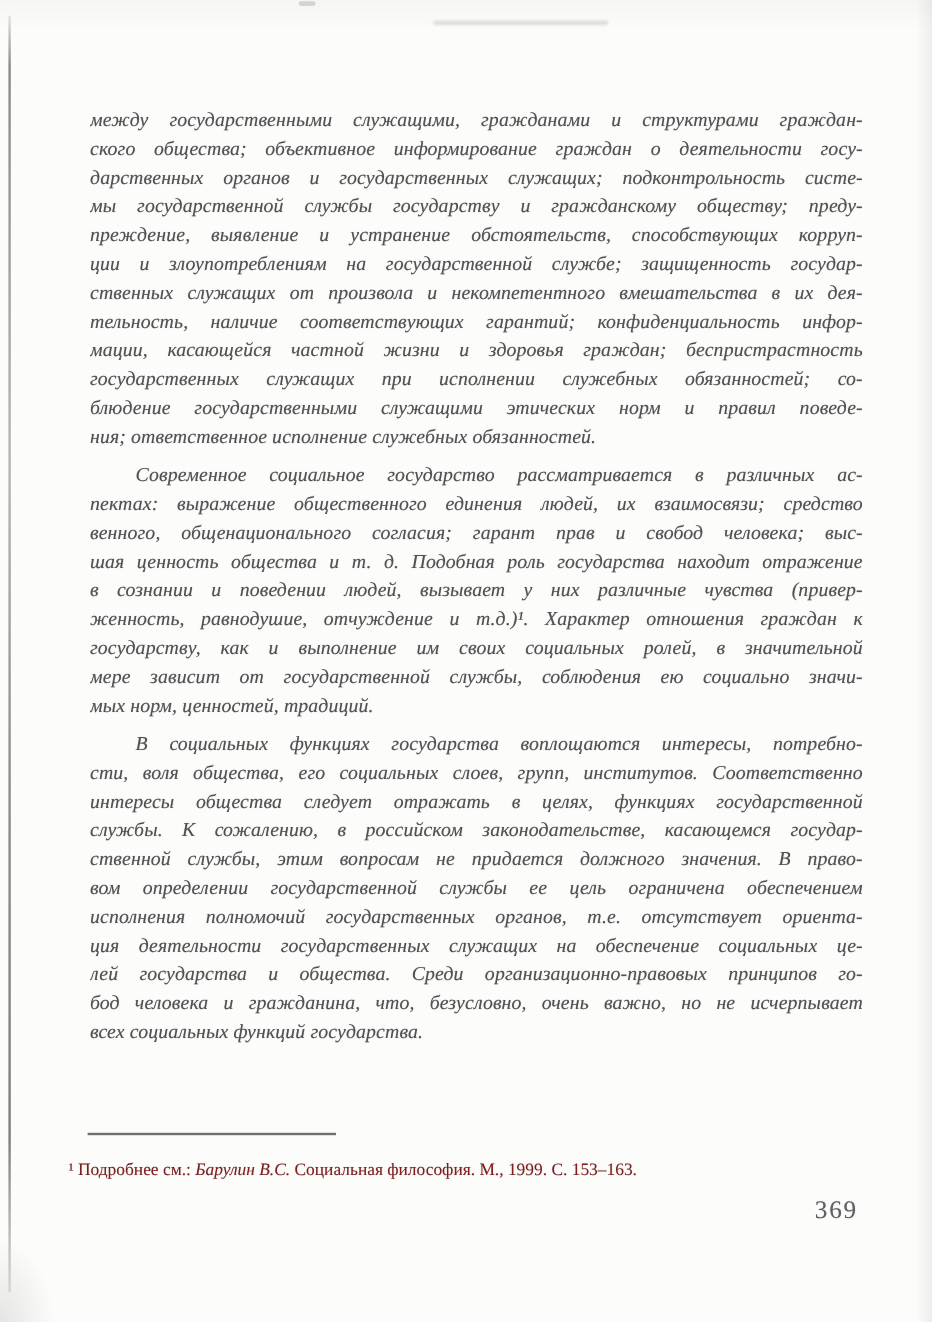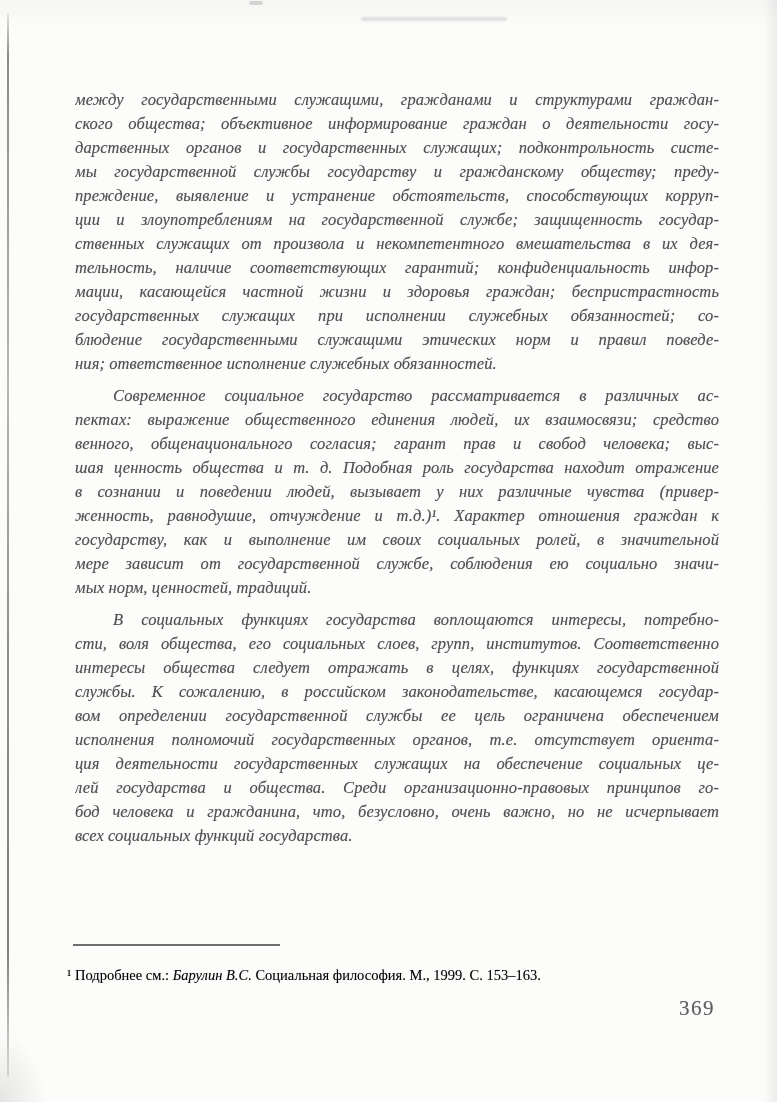--- a/index.html
+++ b/index.html
@@ -89,25 +89,25 @@
   
   .footnote-rule {
     position: absolute;
     left: 73px; top: 944px;
     width: 207px; height: 2px;
     background: #6f6f71;
     filter: blur(0.4px);
   }
   .footnote {
     position: absolute;
-    left: 67px; top: 965px;
+    left: 57px; top: 965px;
     width: 580px;
     font-size: 14.5px;
     line-height: 20px;
-    color: #000000;
+    color: #7f1d1d;
     text-shadow: 0 0 0.8px rgba(120,120,120,0.5);
   }
   .footnote .author { font-style: italic; }
   .page-number {
     position: absolute;
     left: 679px; top: 996px;
     font-size: 21px;
     color: #606063;
     letter-spacing: 1.5px;
     text-shadow: 0 0 0.8px rgba(120,120,120,0.5);
@@ -143,29 +143,30 @@
     </div>
 
     <div class="para">
       <div class="line ind">Современное социальное государство рассматривается в различных ас-</div>
       <div class="line">пектах: выражение общественного единения людей, их взаимосвязи; средство</div>
       <div class="line">венного, общенационального согласия; гарант прав и свобод человека; выс-</div>
       <div class="line">шая ценность общества и т. д. Подобная роль государства находит отражение</div>
       <div class="line">в сознании и поведении людей, вызывает у них различные чувства (привер-</div>
       <div class="line">женность, равнодушие, отчуждение и т.д.)¹. Характер отношения граждан к</div>
       <div class="line">государству, как и выполнение им своих социальных ролей, в значительной</div>
-      <div class="line">мере зависит от государственной службе, соблюдения ею социально значи-</div>
+      <div class="line">мере зависит от государственной службы, соблюдения ею социально значи-</div>
       <div class="line ll">мых норм, ценностей, традиций.</div>
     </div>
 
     <div class="para">
       <div class="line ind">В социальных функциях государства воплощаются интересы, потребно-</div>
       <div class="line">сти, воля общества, его социальных слоев, групп, институтов. Соответственно</div>
       <div class="line">интересы общества следует отражать в целях, функциях государственной</div>
       <div class="line">службы. К сожалению, в российском законодательстве, касающемся государ-</div>
+      <div class="line">ственной службы, этим вопросам не придается должного значения. В право-</div>
       <div class="line">вом определении государственной службы ее цель ограничена обеспечением</div>
       <div class="line">исполнения полномочий государственных органов, т.е. отсутствует ориента-</div>
       <div class="line">ция деятельности государственных служащих на обеспечение социальных це-</div>
       <div class="line">лей государства и общества. Среди организационно-правовых принципов го-</div>
       <div class="line">бод человека и гражданина, что, безусловно, очень важно, но не исчерпывает</div>
       <div class="line ll">всех социальных функций государства.</div>
     </div>
 
   </div>
 

